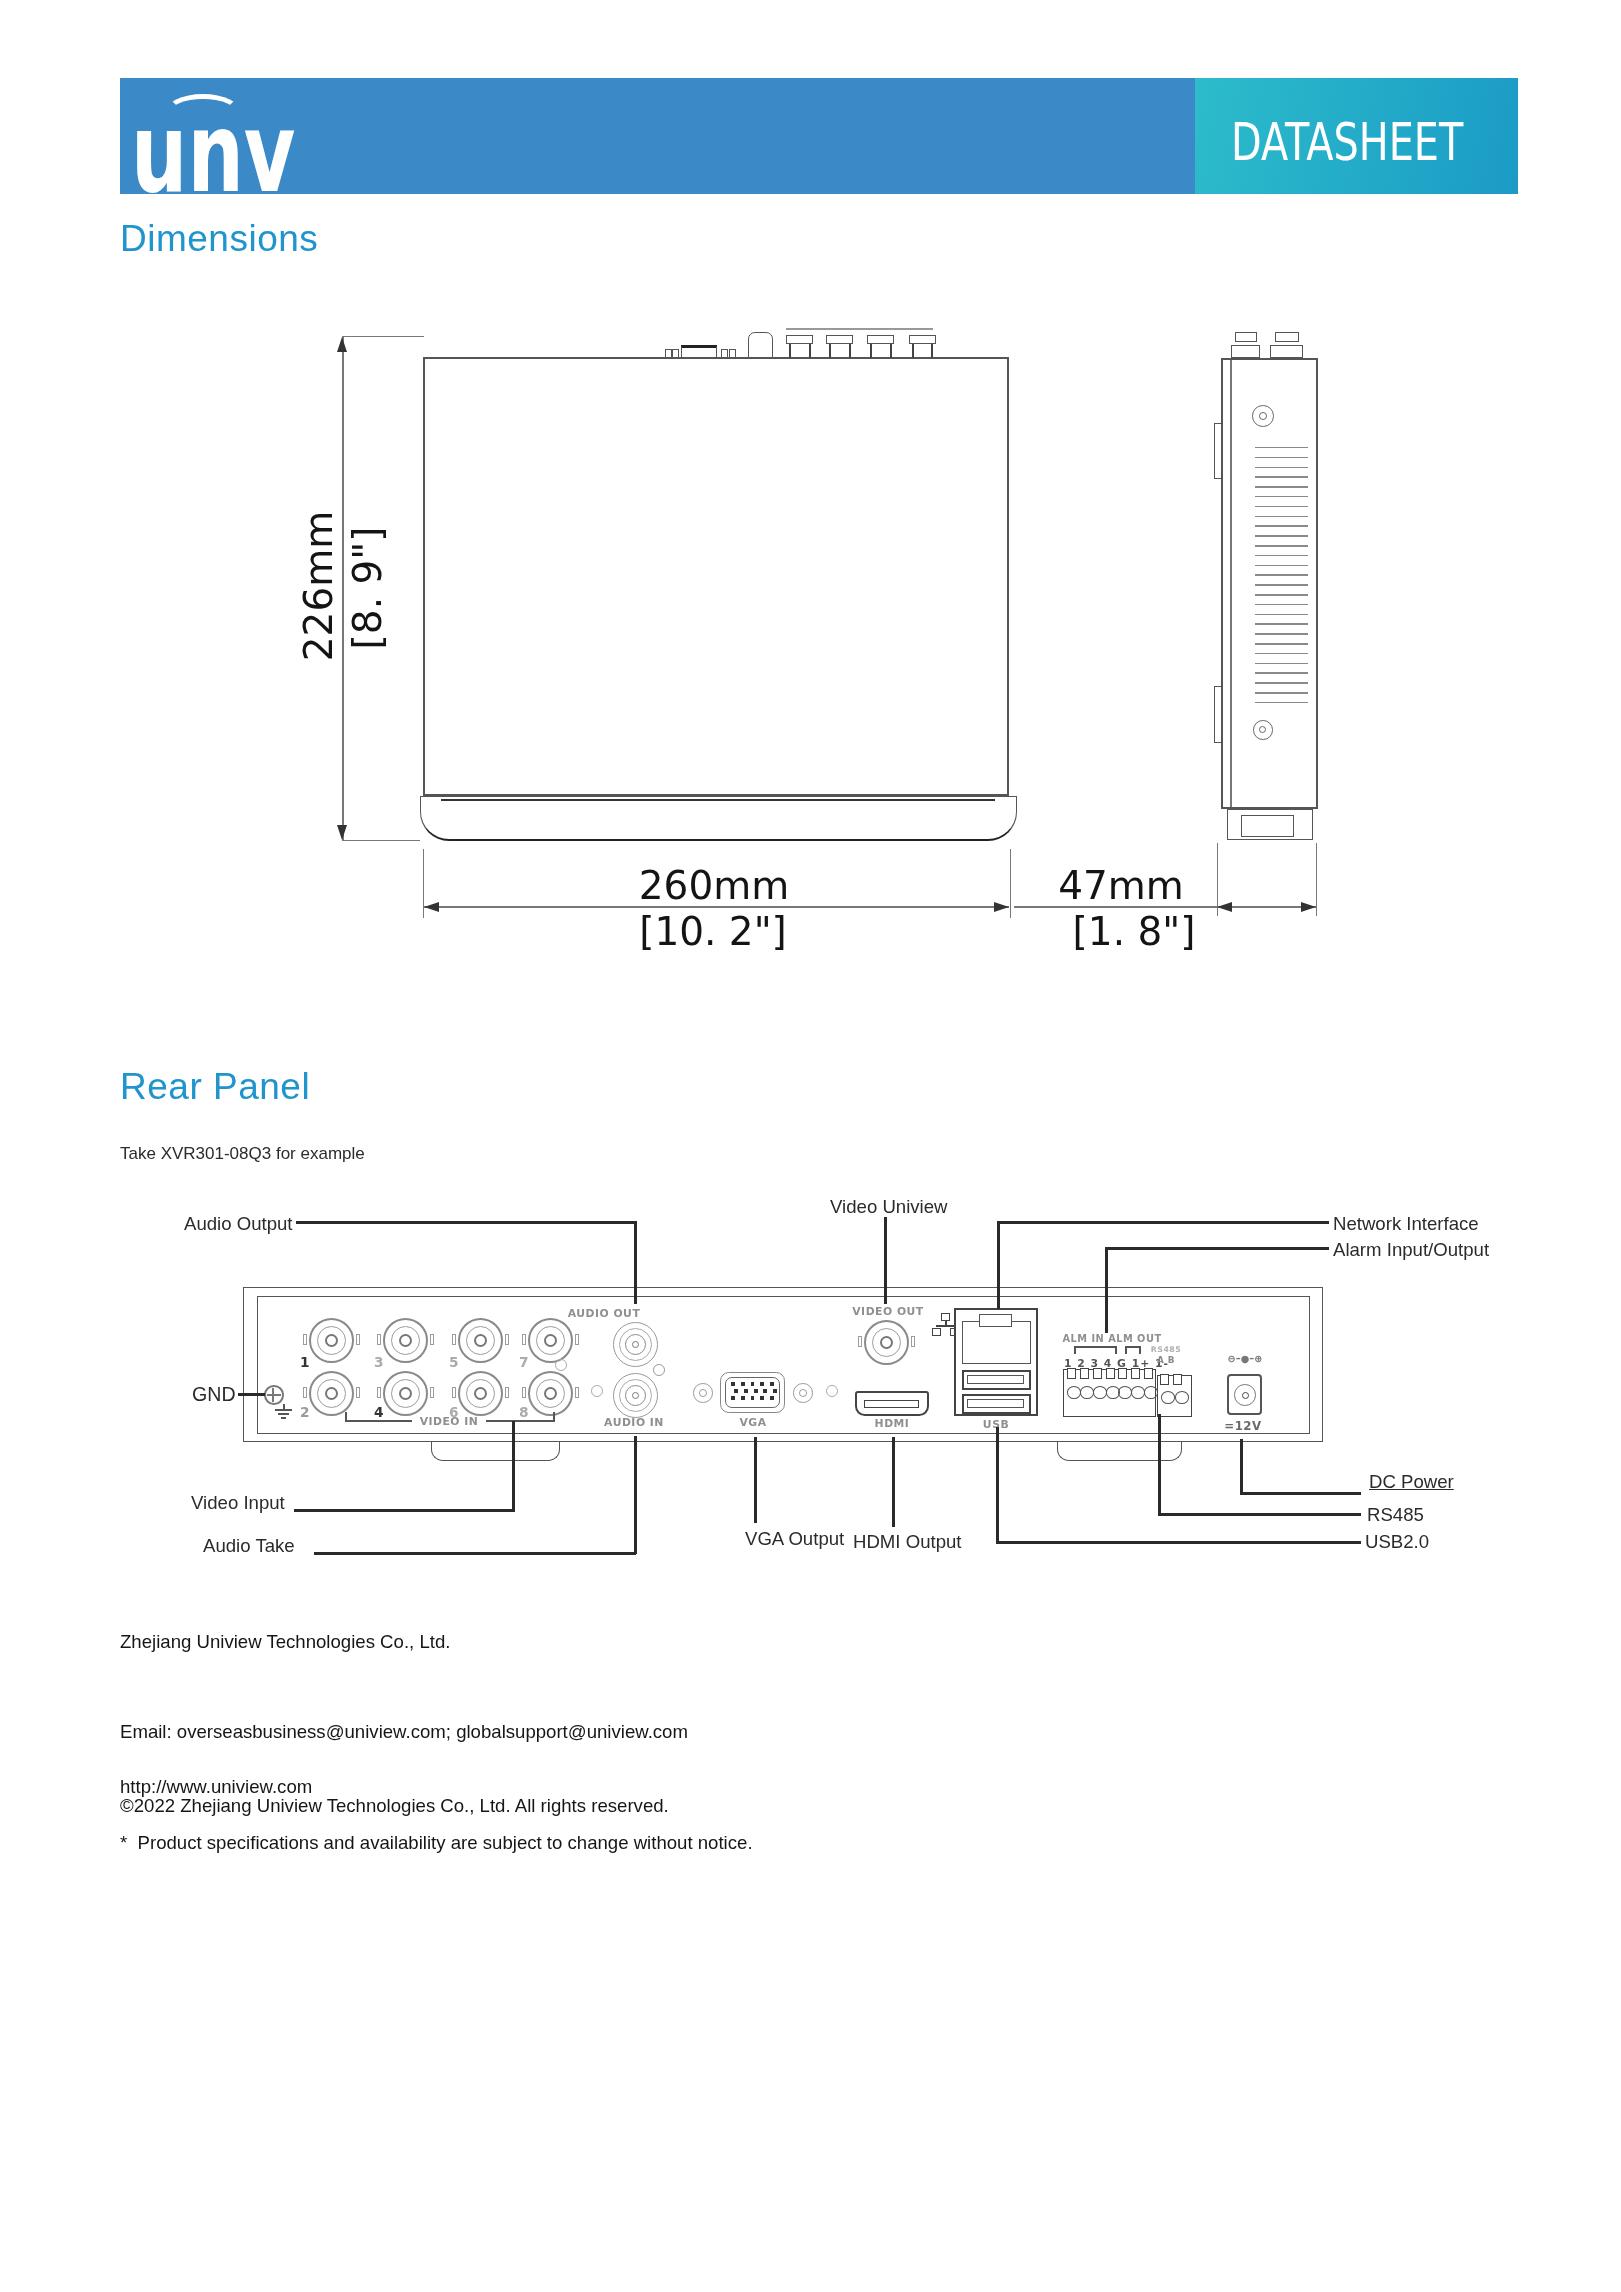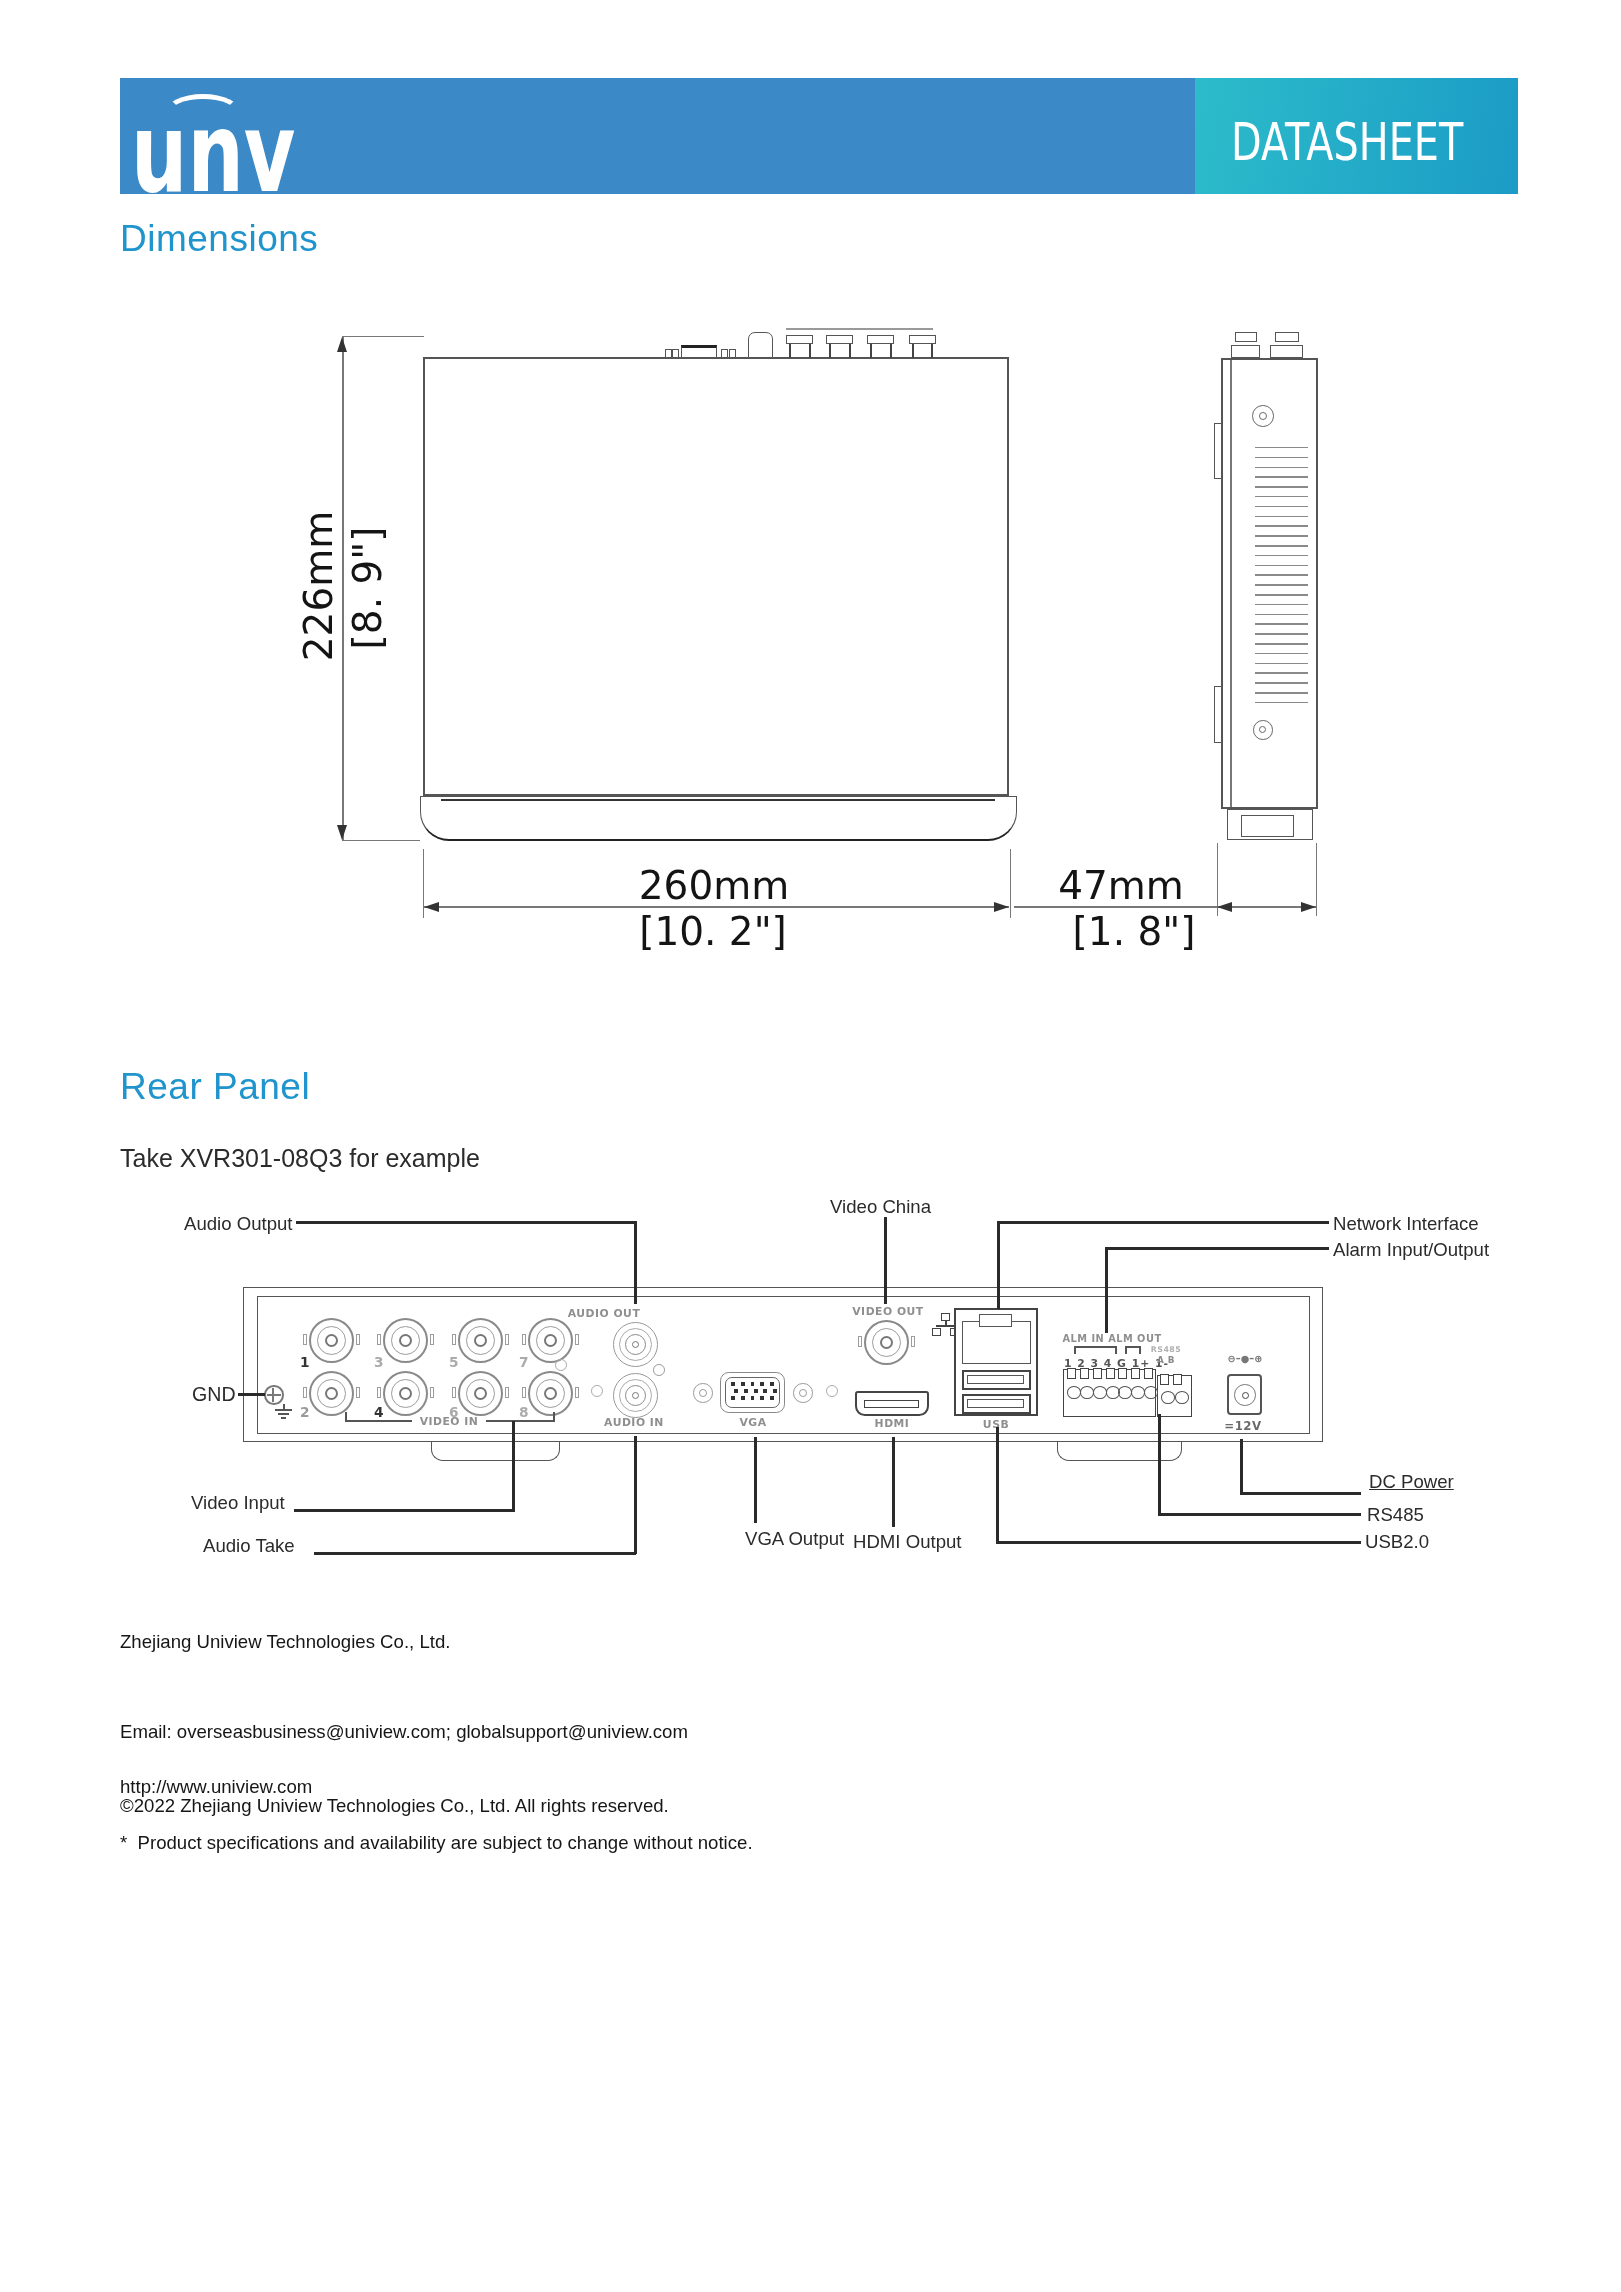--- a/index.html
+++ b/index.html
@@ -106,21 +106,21 @@
 
   <div class="gln" style="left:1217px;top:843px;width:1px;height:73px;"></div>
   <div class="gln" style="left:1316px;top:843px;width:1px;height:73px;"></div>
   <div class="gln" style="left:1014px;top:906px;width:302px;height:1.5px;"></div>
   <div class="ar" style="left:1217px;top:902px;border-width:5.4px 15.7px 5.4px 0;border-color:transparent #333 transparent transparent;"></div>
   <div class="ar" style="left:1301px;top:902px;border-width:5.4px 0 5.4px 15.7px;border-color:transparent transparent transparent #333;"></div>
   <div class="dim" style="left:1121px;top:866px;">47mm</div>
   <div class="dim" style="left:1134px;top:912px;">[1. 8"]</div>
 
   <div class="h1" style="left:120px;top:1066px;">Rear Panel</div>
-  <div class="lbl" style="left:120px;top:1145px;font-size:25px;text-align:right;">Take XVR301-08Q3 for example</div>
+  <div class="lbl" style="left:120px;top:1145px;font-size:17px;text-align:right;">Take XVR301-08Q3 for example</div>
 
   <div class="bx" style="left:243px;top:1287px;width:1080px;height:155px;"></div>
   <div class="bx" style="left:257px;top:1296px;width:1053px;height:138px;"></div>
   <div class="bx" style="left:431px;top:1442px;width:129px;height:18.6px;border-top:none;border-radius:0 0 11.8px 11.8px;"></div>
   <div class="bx" style="left:1057px;top:1442px;width:125px;height:18.6px;border-top:none;border-radius:0 0 11.8px 11.8px;"></div>
 
   <div class="cir" style="left:264px;top:1385px;width:19.6px;height:19.6px;border:2px solid #777;"></div>
   <div class="gln" style="left:272px;top:1388px;width:1.5px;height:13.7px;"></div>
   <div class="gln" style="left:267px;top:1394px;width:13.7px;height:1.5px;"></div>
   <div class="gln" style="left:283px;top:1404px;width:1.5px;height:5.9px;background:#555;"></div>
@@ -293,21 +293,21 @@
   <div class="plbl" style="left:1245px;top:1353px;font-size:9.8px;color:#777;letter-spacing:0;">⊖–●–⊕</div>
   <div class="bx" style="left:1227px;top:1374px;width:35px;height:41px;border-width:2px;border-radius:3.9px;"></div>
   <div class="cir" style="left:1234px;top:1384px;width:21.6px;height:21.6px;border:1.5px solid #777;"></div>
   <div class="cir" style="left:1242px;top:1392px;width:6.9px;height:6.9px;border:1.5px solid #444;"></div>
   <div class="plbl" style="left:1243px;top:1419px;font-size:11.8px;color:#6a6a6a;">=12V</div>
 
   <div class="lbl" style="left:184px;top:1214px;">Audio Output</div>
   <div class="ln" style="left:296px;top:1221px;width:340px;height:2.5px;"></div>
   <div class="ln" style="left:634px;top:1221px;width:2.5px;height:83px;"></div>
 
-  <div class="lbl" style="left:830px;top:1197px;">Video China</div>
+  <div class="lbl" style="left:830px;top:1197px;">Video Uniview</div>
   <div class="ln" style="left:884px;top:1217px;width:2.5px;height:87px;"></div>
 
   <div class="lbl" style="left:1333px;top:1214px;">Network Interface</div>
   <div class="ln" style="left:997px;top:1221px;width:332px;height:2.5px;"></div>
   <div class="ln" style="left:997px;top:1221px;width:2.5px;height:88px;"></div>
 
   <div class="lbl" style="left:1333px;top:1240px;">Alarm Input/Output</div>
   <div class="ln" style="left:1105px;top:1247px;width:224px;height:2.5px;"></div>
   <div class="ln" style="left:1105px;top:1247px;width:2.5px;height:86px;"></div>
 

